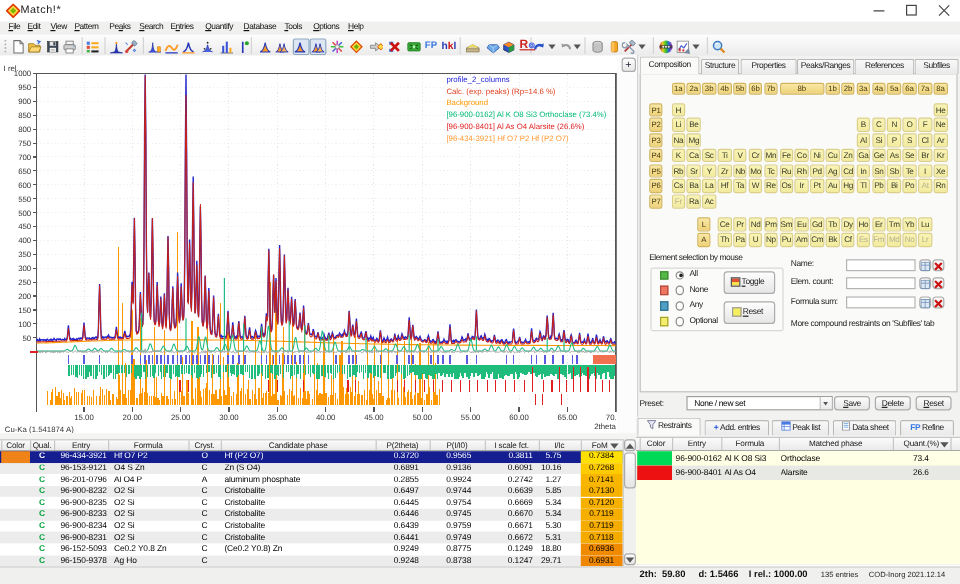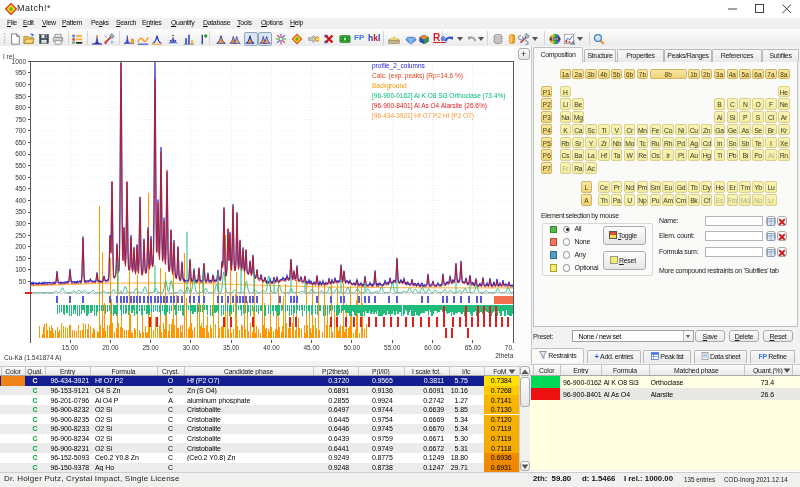--- a/index.html
+++ b/index.html
@@ -1162,18 +1162,17 @@
     <div class="td" style="left:483.5px;top:464.05px;width:35.5px;text-align:center;">0.6931</div>
     <div class="abs" style="left:519px;top:365.5px;width:11px;height:106.5px;background:#f0f0ee;border-left:1px solid #d0d0d0;"></div>
     <div class="btn" style="left:519.5px;top:366px;width:10px;height:10px;"><svg width="8" height="6" style="margin-top:2px;">
         <path d="M4 0.5 L7.5 5 L0.5 5 Z" fill="#555"></path>
       </svg></div>
     <div class="btn" style="left:519.5px;top:461px;width:10px;height:10px;"><svg width="8" height="6" style="margin-top:2px;">
         <path d="M0.5 0.5 L7.5 0.5 L4 5 Z" fill="#555"></path>
       </svg></div>
     <div class="btn" style="left:519.5px;top:377px;width:10px;height:30px;"></div>
     <div class="abs" style="left:0;top:472px;width:800px;height:15px;background:#f0f0ee;border-top:1px solid #cfcfcf;"></div>
-    <div class="abs" style="left:4px;top:474px;font-size:8px;letter-spacing:0.2px;color:#222;">Dr. Holger Putz, Crystal Impact, Single License</div>
     <div class="abs" style="left:533px;top:474px;font-size:7.8px;font-weight:bold;color:#111;">2th:&nbsp; 59.80</div>
     <div class="abs" style="left:582px;top:474px;font-size:7.8px;font-weight:bold;color:#111;">d:&nbsp;1.5466</div>
     <div class="abs" style="left:624px;top:474px;font-size:7.8px;font-weight:bold;color:#111;">I rel.:&nbsp;1000.00</div>
     <div class="abs" style="left:684px;top:475.5px;font-size:6.3px;color:#222;">135 entries</div>
     <div class="abs" style="left:724px;top:475.5px;font-size:6.3px;color:#222;">COD-Inorg 2021.12.14</div>
   </div>
 </body></html>

